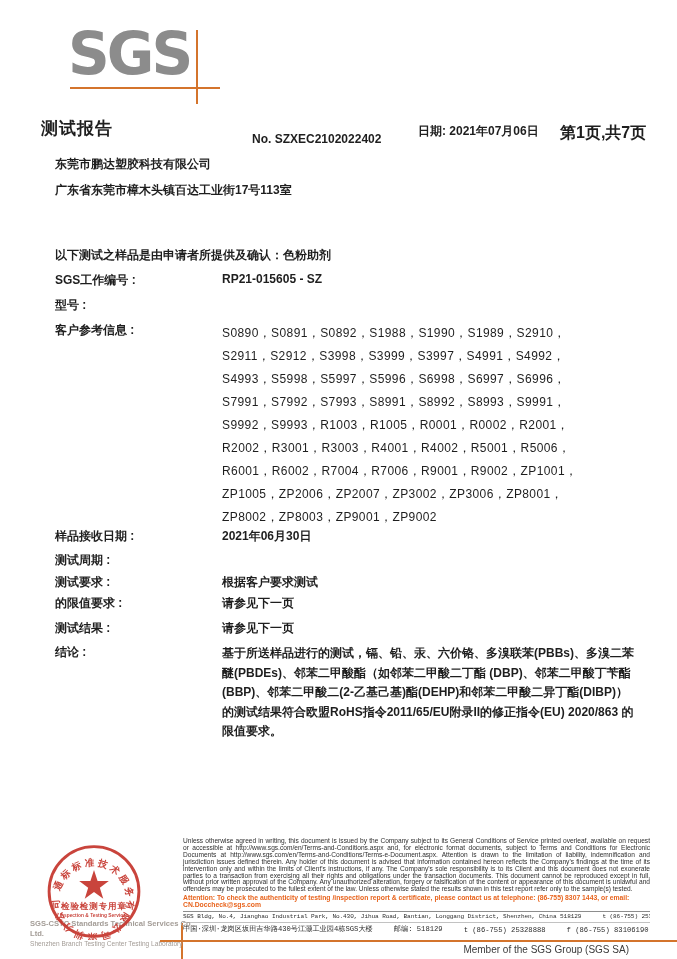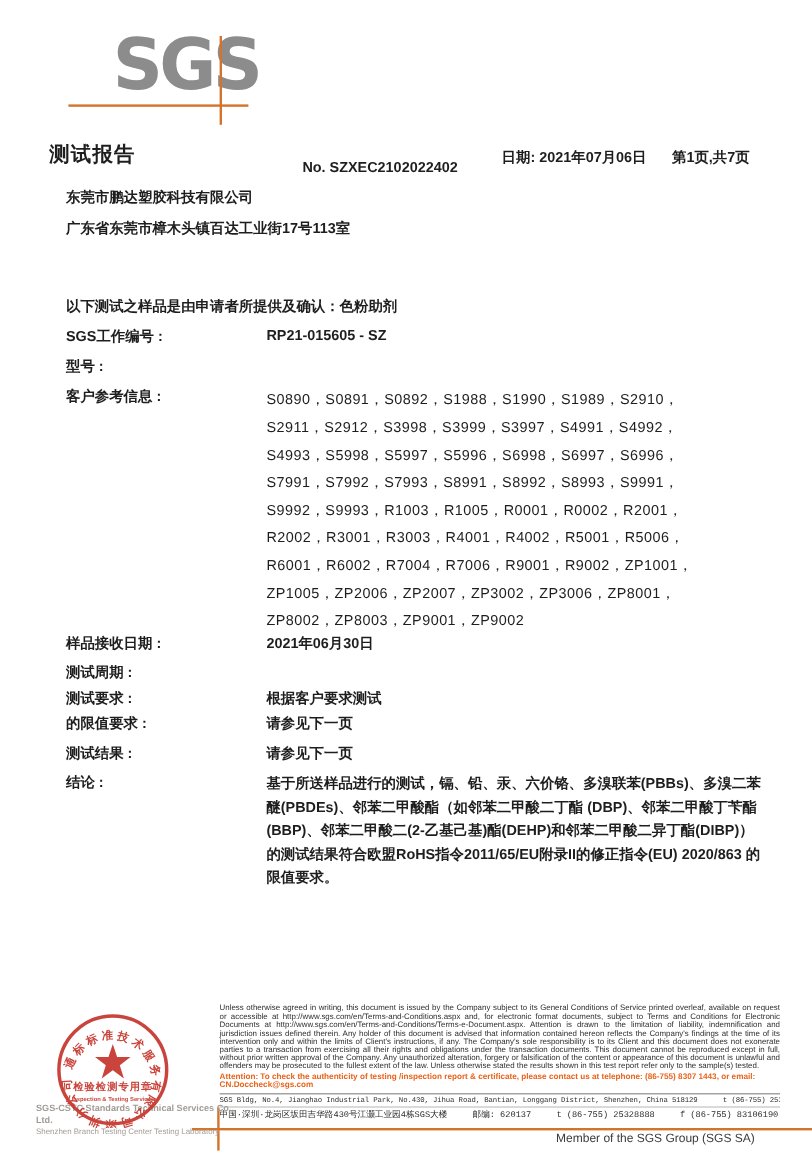--- a/index.html
+++ b/index.html
@@ -2,33 +2,33 @@
 <html><head>
 <meta charset="utf-8">
 <style>
   html,body{margin:0;padding:0;}
   body{
     width:677px;height:959px;background:#ffffff;position:relative;overflow:hidden;
     font-family:"Liberation Sans","DejaVu Sans",sans-serif;color:#1e1e1e;
     -webkit-font-smoothing:antialiased;
   }
   
-  .logo-wrap{position:absolute;top:24px;left:55px;width:200px;height:80px;text-align:center;}
+  .logo-wrap{position:absolute;top:24px;left:68px;width:200px;height:80px;}
   .logo-text{
     font-family:"DejaVu Sans",sans-serif;font-weight:bold;font-size:58px;line-height:60px;
     color:#8c8c8c;letter-spacing:-3px;transform:scaleY(1.02);
   }
   .logo-hline{position:absolute;left:2px;top:63px;width:150px;height:2px;background:#d4742c;}
   .logo-vline{position:absolute;left:128px;top:6px;width:2px;height:74px;background:#d4742c;}
   
   .hdr{position:absolute;font-weight:bold;}
   .doc-title{left:41px;top:117px;font-size:17px;letter-spacing:1px;}
   .report-no{left:252px;top:132px;font-size:12px;}
   .report-date{left:418px;top:123px;font-size:12px;}
-  .page-info{left:560px;top:123px;font-size:12px;}
+  .page-info{left:560px;top:123px;font-size:16px;}
   .applicant{position:absolute;left:55px;font-size:12px;font-weight:600;}
   .applicant.name{top:156px;}
   .applicant.addr{top:182px;}
   .sample-stmt{position:absolute;left:55px;top:247px;font-size:12px;font-weight:600;}
   
   .frow{position:absolute;left:55px;right:40px;display:flex;font-size:12px;}
   .frow .lbl{width:167px;flex:0 0 167px;font-weight:bold;}
   .frow .val{flex:1;font-weight:600;}
   .frow .val.plain{font-weight:normal;}
   .refline{line-height:23px;letter-spacing:.4px;}
@@ -147,21 +147,21 @@
   <div class="attention">Attention: To check the authenticity of testing /inspection report &amp; certificate, please contact us at telephone: (86-755) 8307 1443, or email: CN.Doccheck@sgs.com</div>
   <div class="addr-block">
     <div class="addr-row en">
       <span class="seg">SGS Bldg, No.4, Jianghao Industrial Park, No.430, Jihua Road, Bantian, Longgang District, Shenzhen, China  518129</span>
       <span class="seg">t (86-755) 25328888</span>
       <span class="seg">f (86-755) 83106190</span>
       <span class="seg">www.sgsgroup.com.cn</span>
     </div>
     <div class="addr-row cn">
       <span class="seg">中国·深圳·龙岗区坂田吉华路430号江灏工业园4栋SGS大楼</span>
-      <span class="seg">邮编: 620137</span>
+      <span class="seg">邮编: 518129</span>
       <span class="seg">t (86-755) 25328888</span>
       <span class="seg">f (86-755) 83106190</span>
       <span class="seg">e sgs.china@sgs.com</span>
     </div>
   </div>
 </div>
 
 <div class="footer-hline"></div>
 <div class="footer-vline"></div>
 <div class="member-line">Member of the SGS Group (SGS SA)</div>

